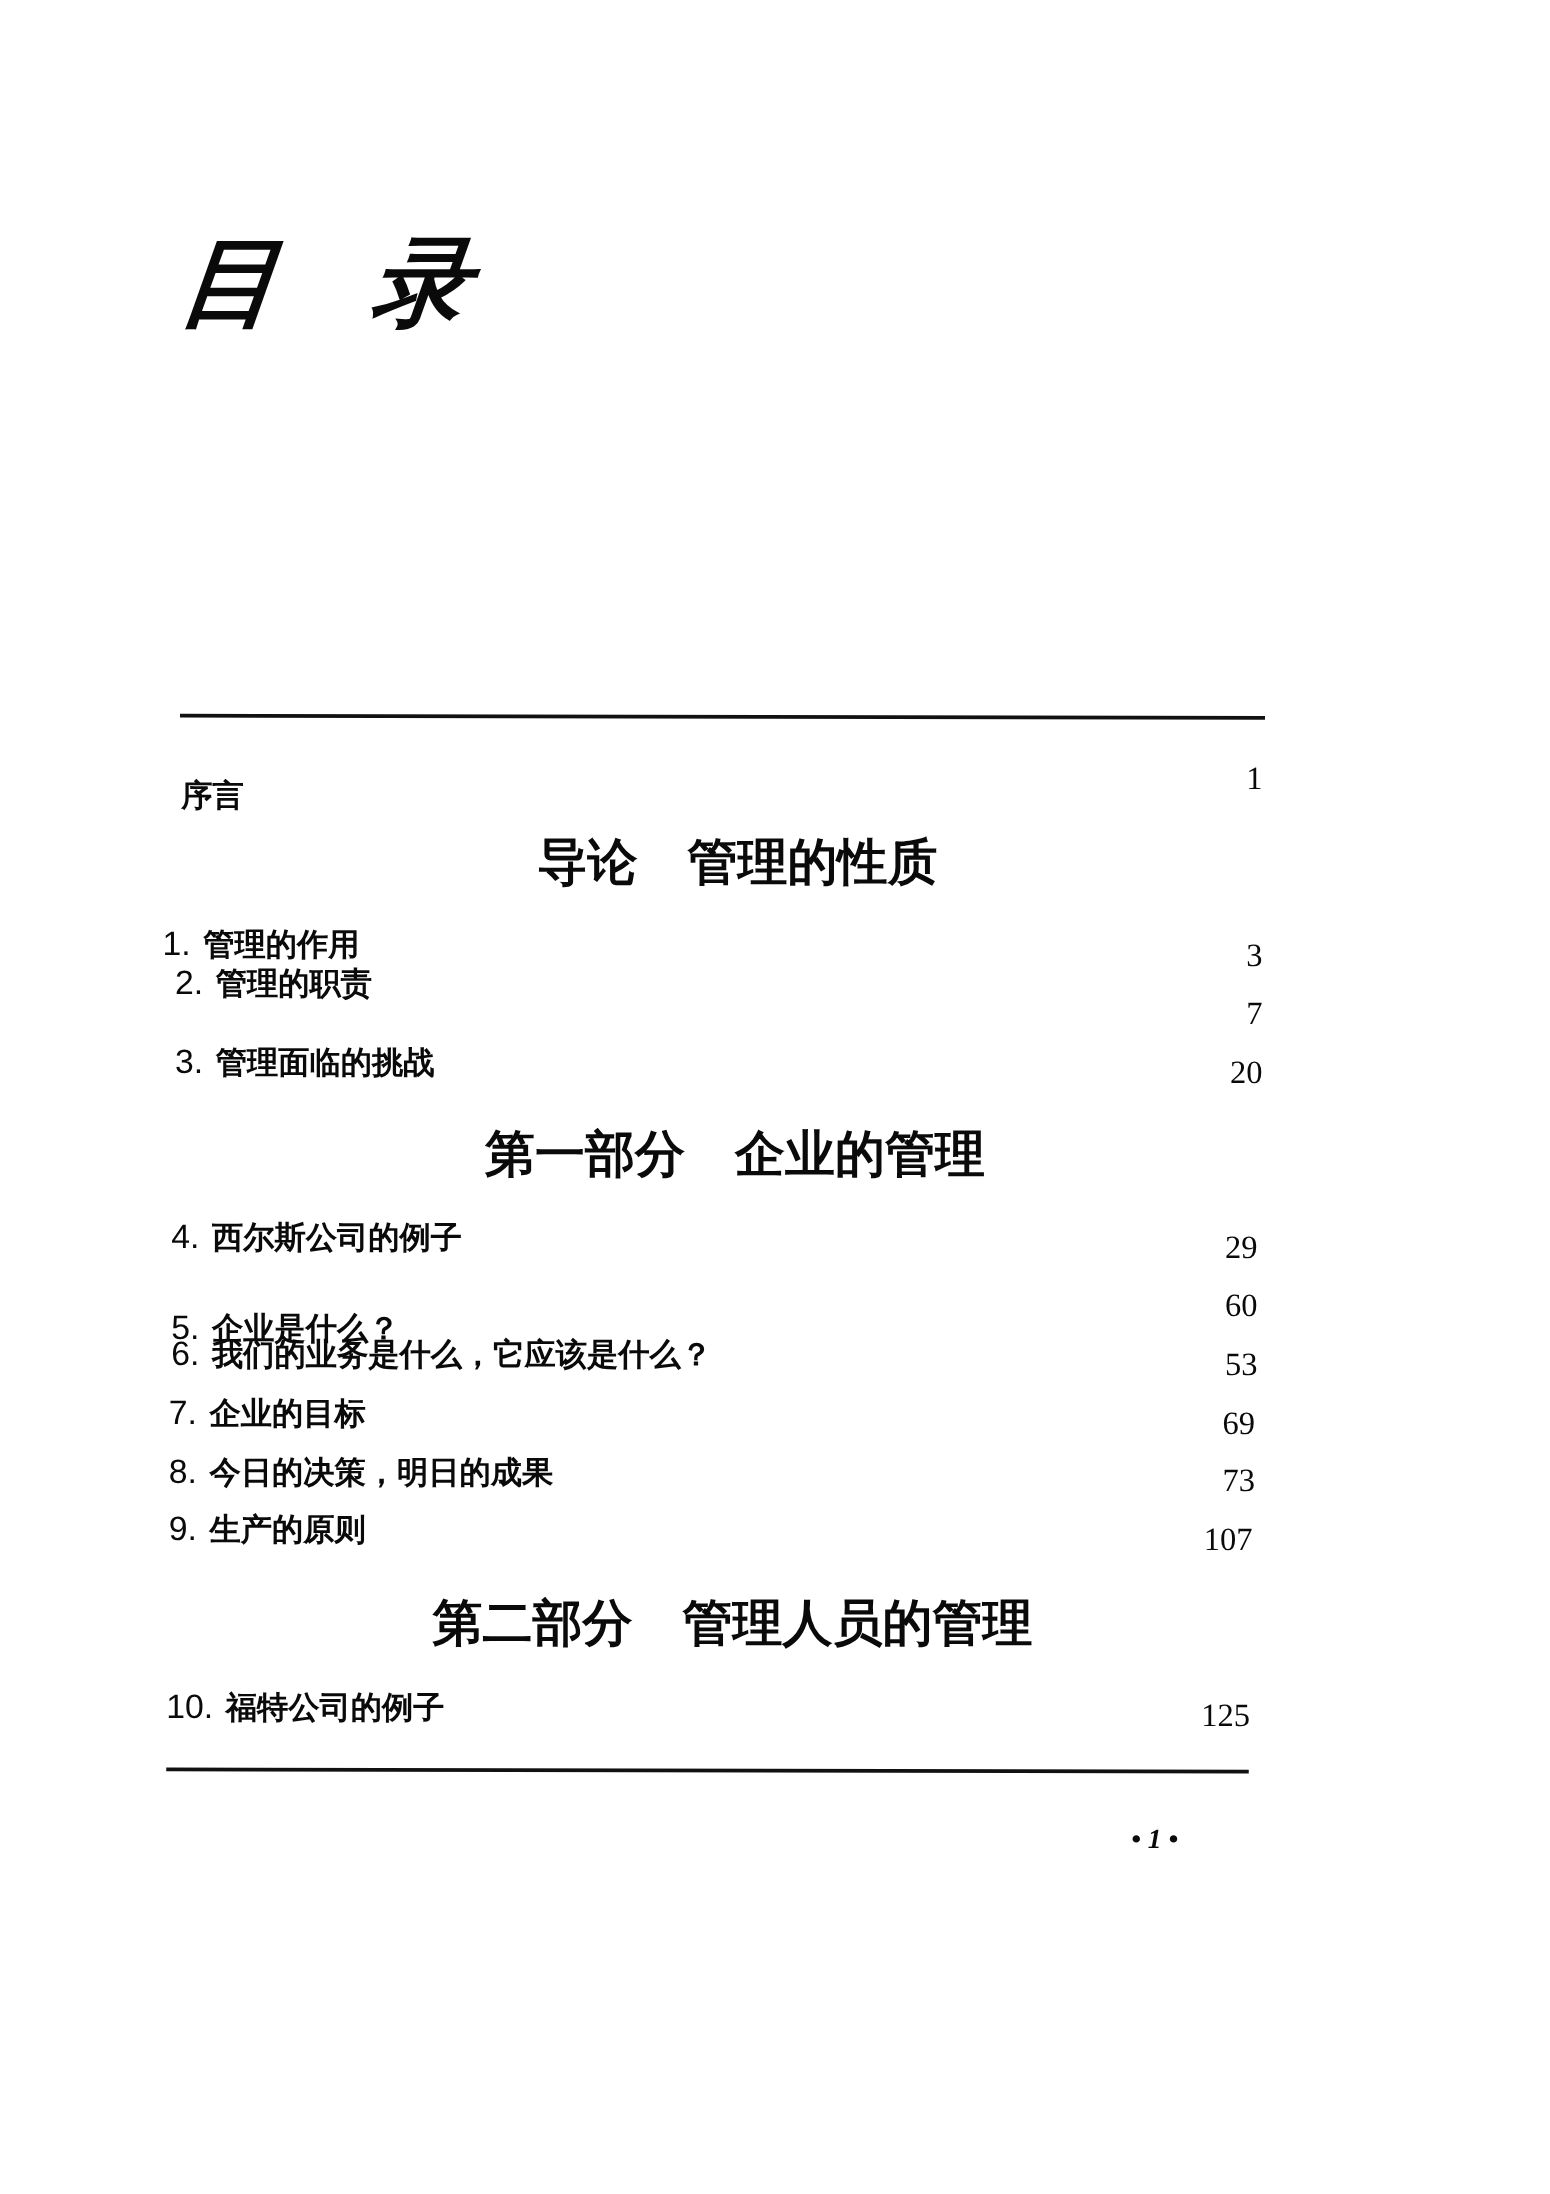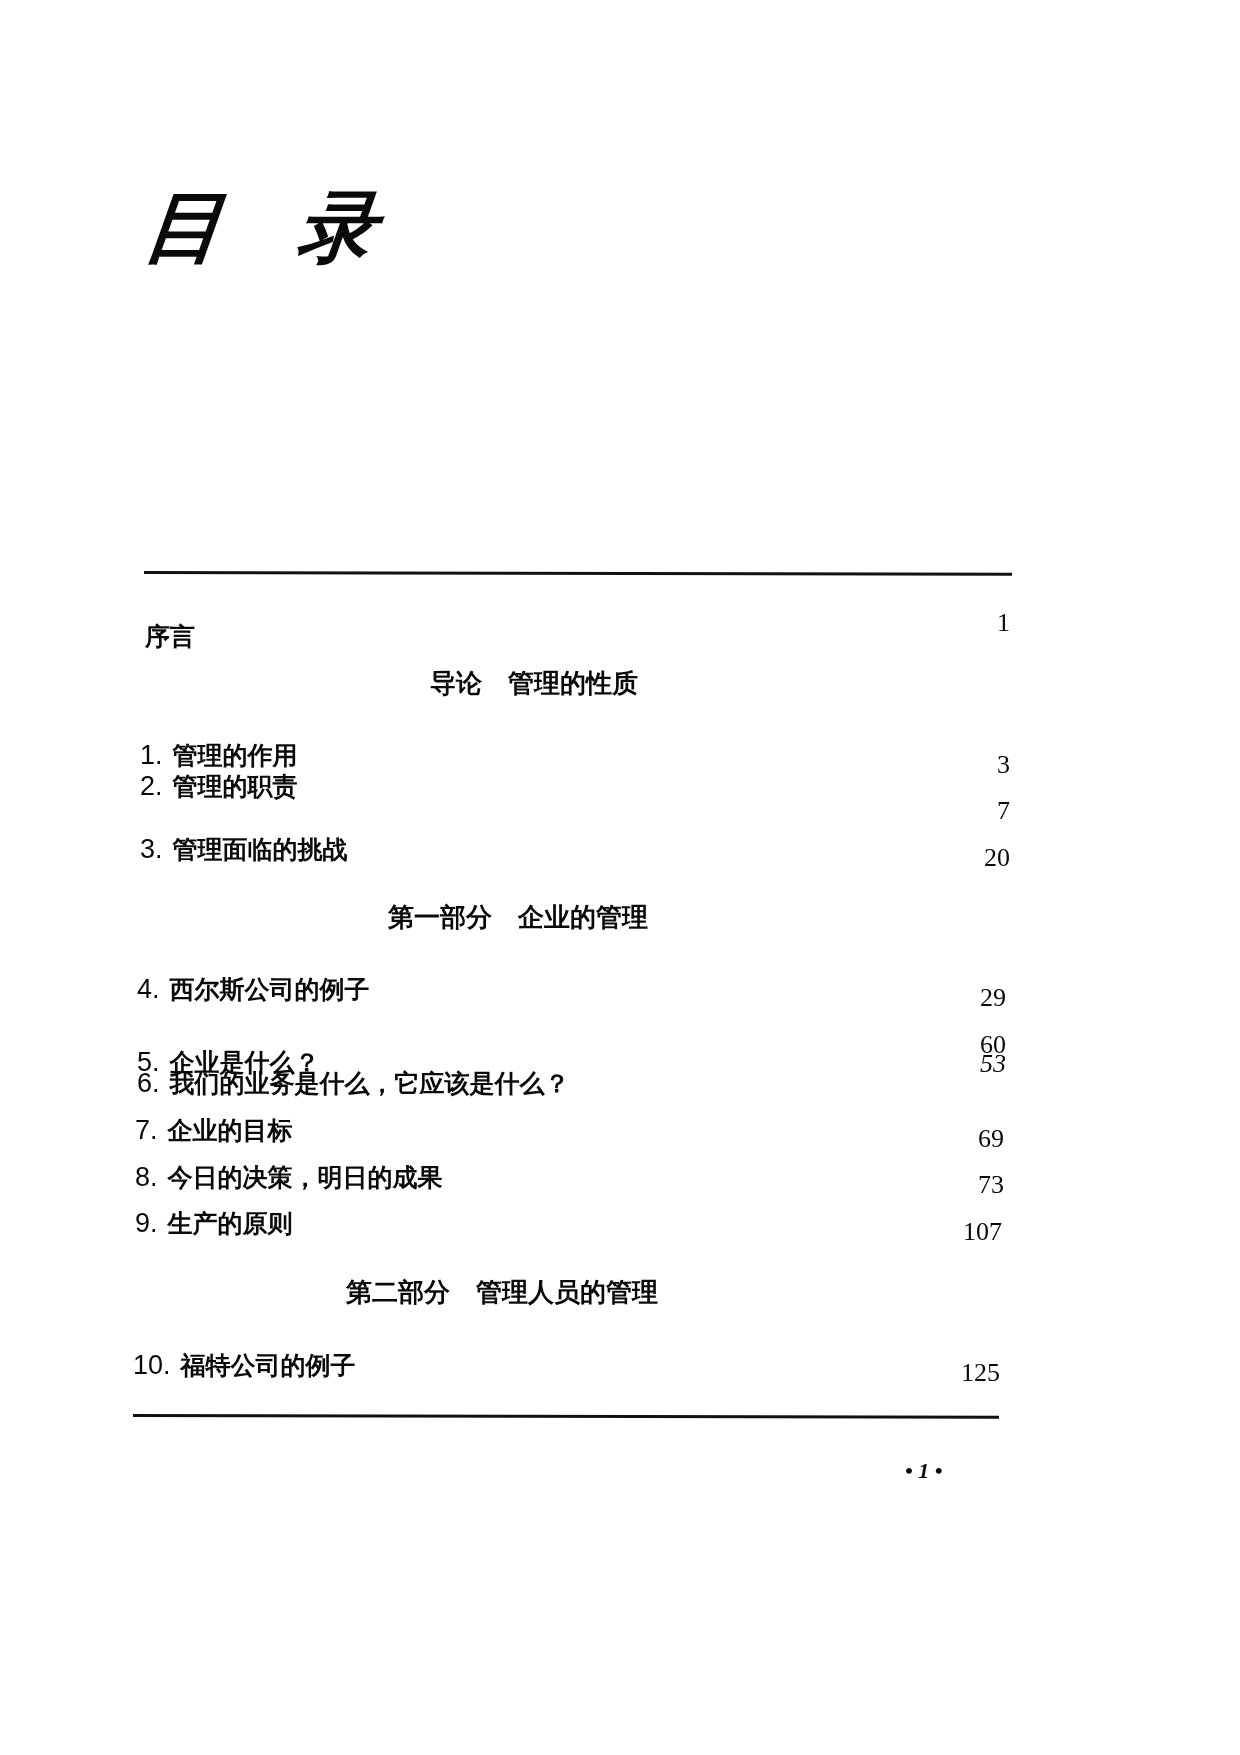--- a/index.html
+++ b/index.html
@@ -62,21 +62,21 @@
       position: absolute;
       font-family: "Liberation Serif", serif;
       font-size: 26px;
       line-height: 1;
       text-align: right;
       width: 80px;
     }
     .section {
       position: absolute;
       font-family: "DejaVu Serif", serif;
-      font-size: 26px;
+      font-size: 40px;
       font-weight: bold;
       line-height: 1;
       white-space: nowrap;
     }
     .folio {
       position: absolute;
       left: 905px;
       top: 1458px;
       font-family: "Liberation Serif", serif;
       font-style: italic;
@@ -91,21 +91,21 @@
 
 <div class="rule top"></div>
 
 <div class="row" style="left:145px; top:603px;margin-top:21px;">
   <span>序言</span>
 </div>
 <div class="page" style="left:930px; top:610px;">1</div>
 
 <div class="section" style="left:430px; top:670px;">导论　管理的性质</div>
 
-<div class="row" style="left:140px; top:742px;">
+<div class="row" style="left:130px; top:742px;">
   <span class="num">1.</span><span>管理的作用</span>
 </div>
 <div class="page" style="left:930px; top:752px;">3</div>
 
 <div class="row" style="left:140px; top:773px;">
   <span class="num">2.</span><span>管理的职责</span>
 </div>
 <div class="page" style="left:930px; top:798px;">7</div>
 
 <div class="row" style="left:140px; top:836px;">
@@ -121,21 +121,21 @@
 <div class="page" style="left:926px; top:985px;">29</div>
 
 <div class="row" style="left:137px; top:1023px;margin-top:26px;">
   <span class="num">5.</span><span>企业是什么？</span>
 </div>
 <div class="page" style="left:926px; top:1032px;">60</div>
 
 <div class="row" style="left:137px; top:1070px;">
   <span class="num">6.</span><span>我们的业务是什么，它应该是什么？</span>
 </div>
-<div class="page" style="left:926px; top:1051px;font-style:italic;">53</div>
+<div class="page" style="left:926px; top:1079px;">53</div>
 
 <div class="row" style="left:135px; top:1117px;">
   <span class="num">7.</span><span>企业的目标</span>
 </div>
 <div class="page" style="left:924px; top:1126px;">69</div>
 
 <div class="row" style="left:135px; top:1164px;">
   <span class="num">8.</span><span>今日的决策，明日的成果</span>
 </div>
 <div class="page" style="left:924px; top:1172px;">73</div>

